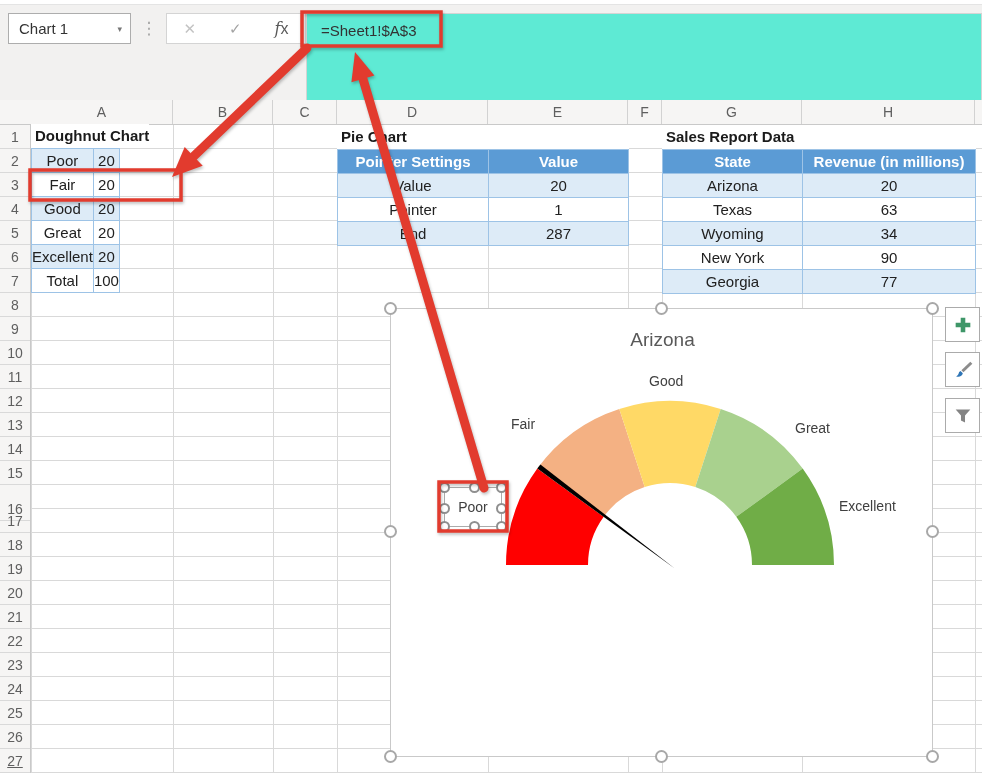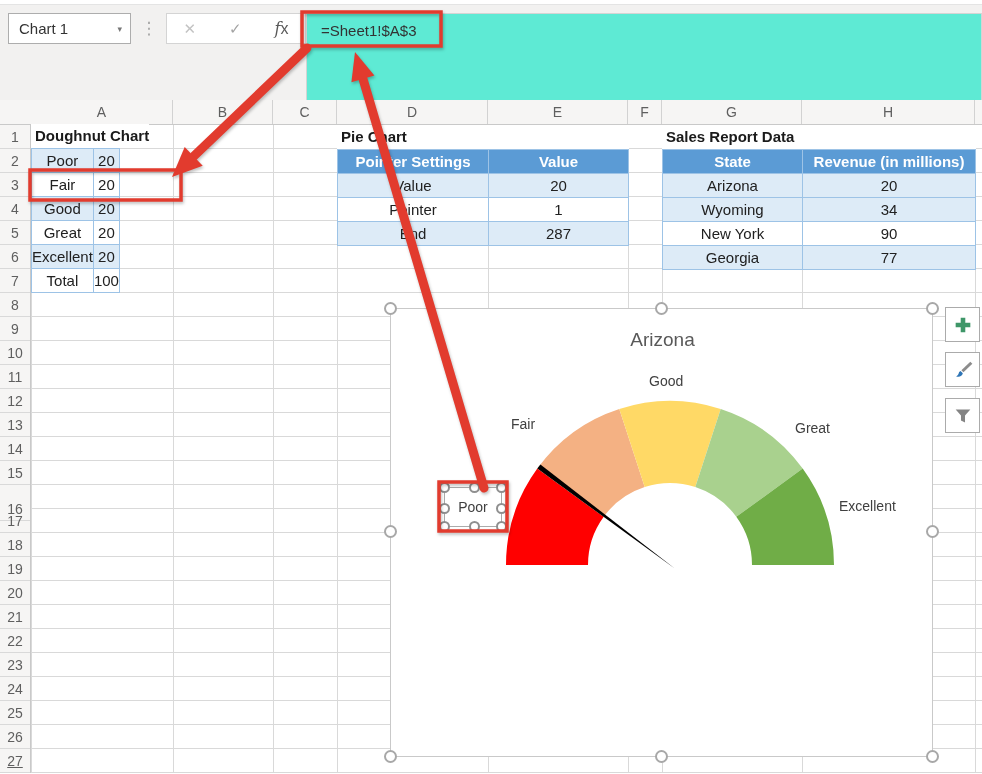--- a/index.html
+++ b/index.html
@@ -217,20 +217,24 @@
       <table>
         <tbody>
           <tr>
             <th style="width:140px">State</th>
             <th style="width:173px">Revenue (in millions)</th>
           </tr>
           <tr class="band">
             <td>Arizona</td>
             <td>20</td>
           </tr>
+          <tr class="">
+            <td>Texas</td>
+            <td>63</td>
+          </tr>
           <tr class="band">
             <td>Wyoming</td>
             <td>34</td>
           </tr>
           <tr class="">
             <td>New York</td>
             <td>90</td>
           </tr>
           <tr class="band">
             <td>Georgia</td>

